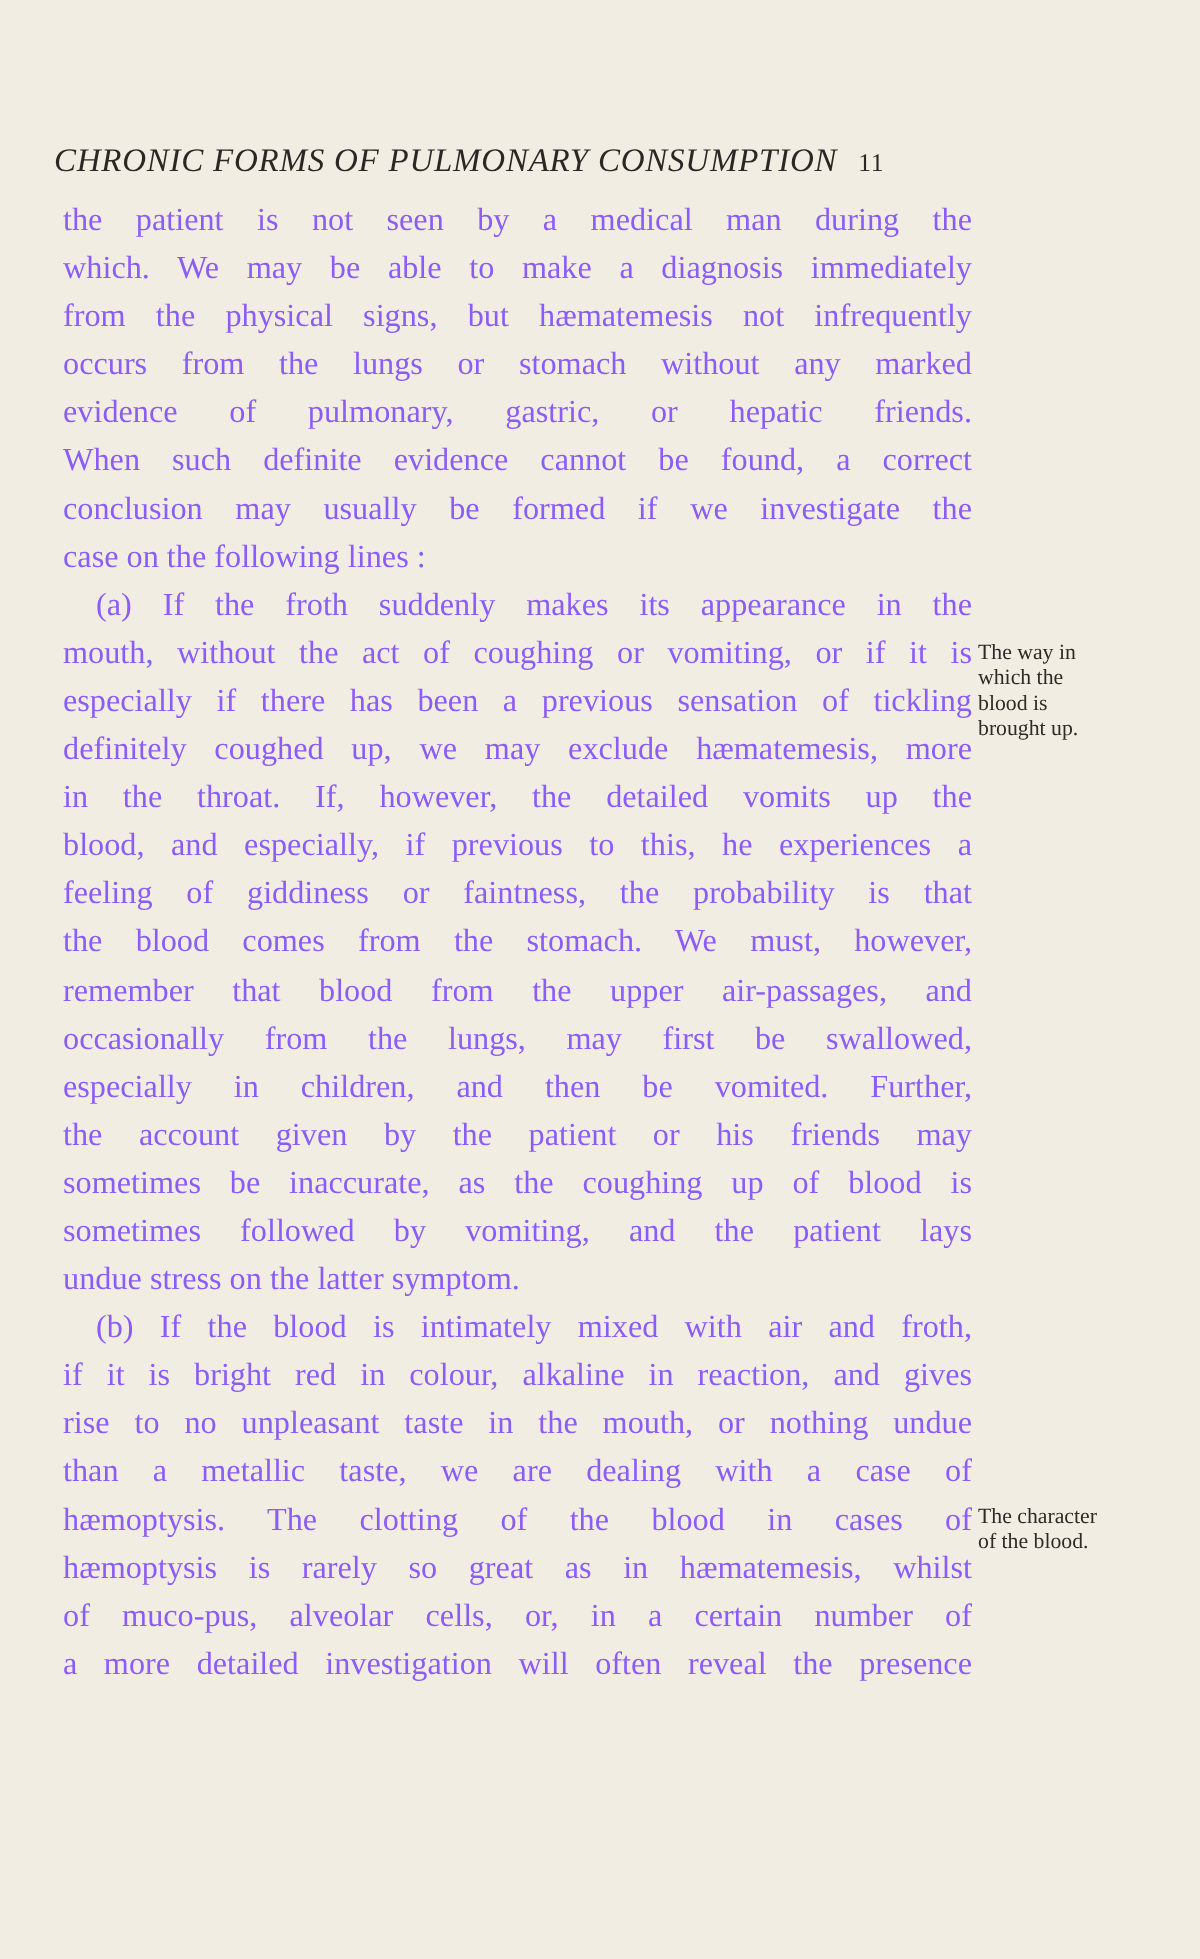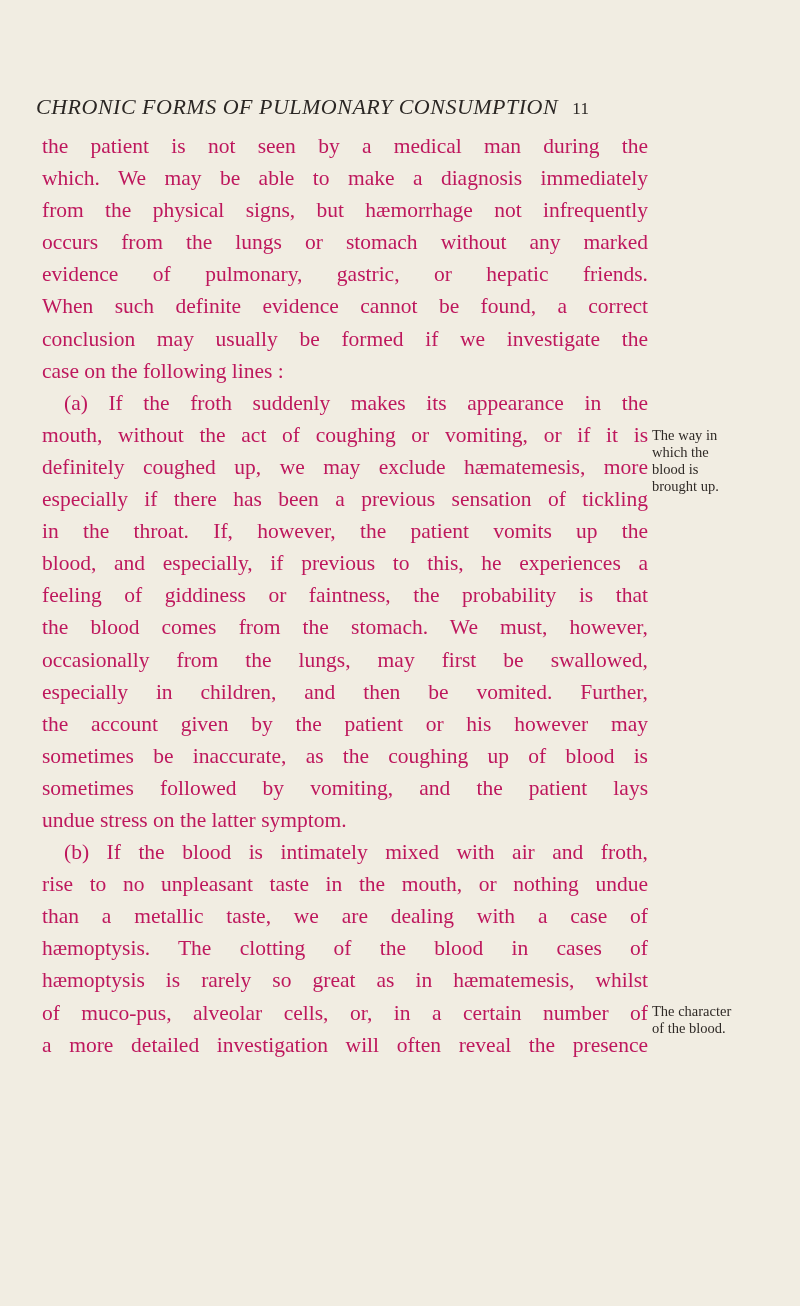--- a/index.html
+++ b/index.html
@@ -13,21 +13,21 @@
   .page { position: absolute; left: 0; top: 0; width: 800px; height: 1306px; }
   .running-head {
     position: absolute; left: 36px; top: 94px; width: 640px;
     font-family: "Liberation Serif", serif;
     font-style: italic; font-size: 22px; letter-spacing: 0.5px; color: #2b2724;
   }
   .running-head .folio { margin-left: 14px; font-style: normal; font-size: 17px; text-align: right; }
   .body-text {
     position: absolute; left: 42px; top: 130px; width: 606px;
     font-family: "Liberation Serif", serif;
-    font-size: 21.5px; line-height: 32.1px; color: #be185d;
+    font-size: 21.5px; line-height: 32.1px; color: #8b5cf6;
   }
   .line { display: block; white-space: nowrap; text-align: justify; text-align-last: justify; height: 32.1px; }
   .line.last { text-align-last: left; }
   .margin-note {
     position: absolute; left: 652px; width: 150px;
     font-family: "Liberation Serif", serif;
     font-size: 14.5px; line-height: 17px; color: #2f2a26;
   }
   .margin-note span { display: block; white-space: nowrap; }
 </style>
@@ -35,41 +35,43 @@
 <body>
 
 <div class="page">
   <div class="running-head">
     <span>CHRONIC FORMS OF PULMONARY CONSUMPTION</span><span class="folio">11</span>
   </div>
 
   <div class="body-text">
     <span class="line">the patient is not seen by a medical man during the</span>
     <span class="line">which. We may be able to make a diagnosis immediately</span>
-    <span class="line">from the physical signs, but hæmorrhage not infrequently</span>
+    <span class="line">from the physical signs, but hæmatemesis not infrequently</span>
     <span class="line">occurs from the lungs or stomach without any marked</span>
     <span class="line">evidence of pulmonary, gastric, or hepatic friends.</span>
     <span class="line">When such definite evidence cannot be found, a correct</span>
     <span class="line">conclusion may usually be formed if we investigate the</span>
     <span class="line last">case on the following lines :</span>
     <span class="line" style="padding-left:22px;width:584px">(a) If the froth suddenly makes its appearance in the</span>
     <span class="line">mouth, without the act of coughing or vomiting, or if it is</span>
+    <span class="line">especially if there has been a previous sensation of tickling</span>
     <span class="line">definitely coughed up, we may exclude hæmatemesis, more</span>
-    <span class="line">especially if there has been a previous sensation of tickling</span>
-    <span class="line">in the throat. If, however, the patient vomits up the</span>
+    <span class="line">in the throat. If, however, the detailed vomits up the</span>
     <span class="line">blood, and especially, if previous to this, he experiences a</span>
     <span class="line">feeling of giddiness or faintness, the probability is that</span>
     <span class="line">the blood comes from the stomach. We must, however,</span>
+    <span class="line">remember that blood from the upper air-passages, and</span>
     <span class="line">occasionally from the lungs, may first be swallowed,</span>
     <span class="line">especially in children, and then be vomited. Further,</span>
-    <span class="line">the account given by the patient or his however may</span>
+    <span class="line">the account given by the patient or his friends may</span>
     <span class="line">sometimes be inaccurate, as the coughing up of blood is</span>
     <span class="line">sometimes followed by vomiting, and the patient lays</span>
     <span class="line last">undue stress on the latter symptom.</span>
     <span class="line" style="padding-left:22px;width:584px">(b) If the blood is intimately mixed with air and froth,</span>
+    <span class="line">if it is bright red in colour, alkaline in reaction, and gives</span>
     <span class="line">rise to no unpleasant taste in the mouth, or nothing undue</span>
     <span class="line">than a metallic taste, we are dealing with a case of</span>
     <span class="line">hæmoptysis. The clotting of the blood in cases of</span>
     <span class="line">hæmoptysis is rarely so great as in hæmatemesis, whilst</span>
     <span class="line">of muco-pus, alveolar cells, or, in a certain number of</span>
     <span class="line">a more detailed investigation will often reveal the presence</span>
   </div>
 
   <div class="margin-note" style="top:427px">
     <span>The way in</span>

